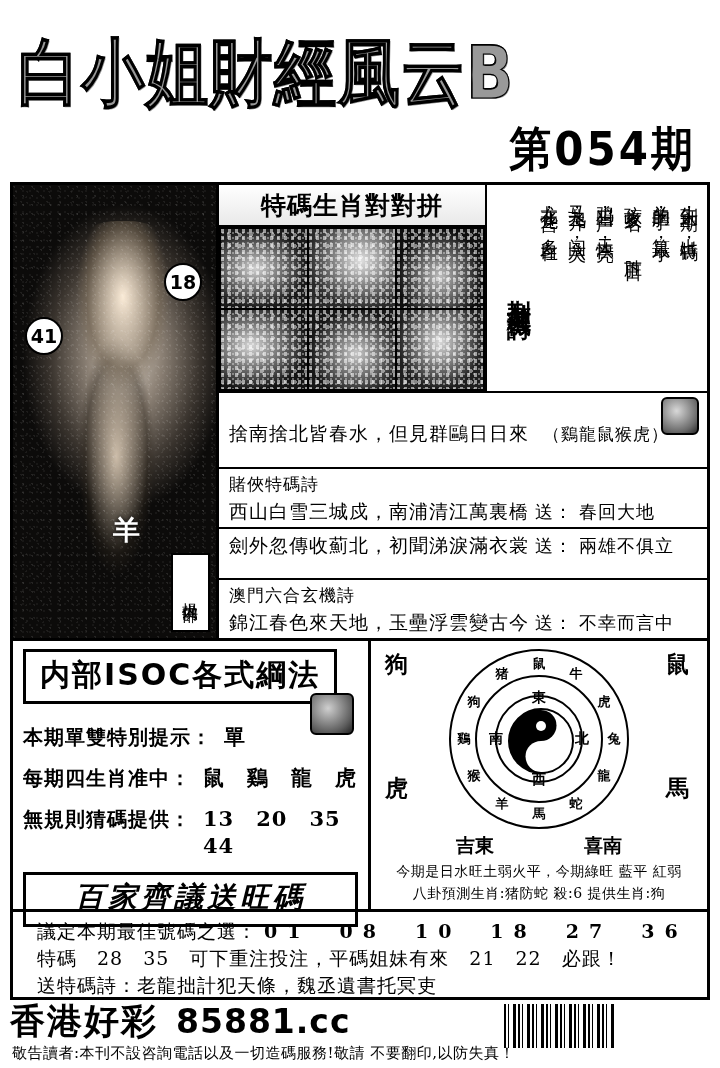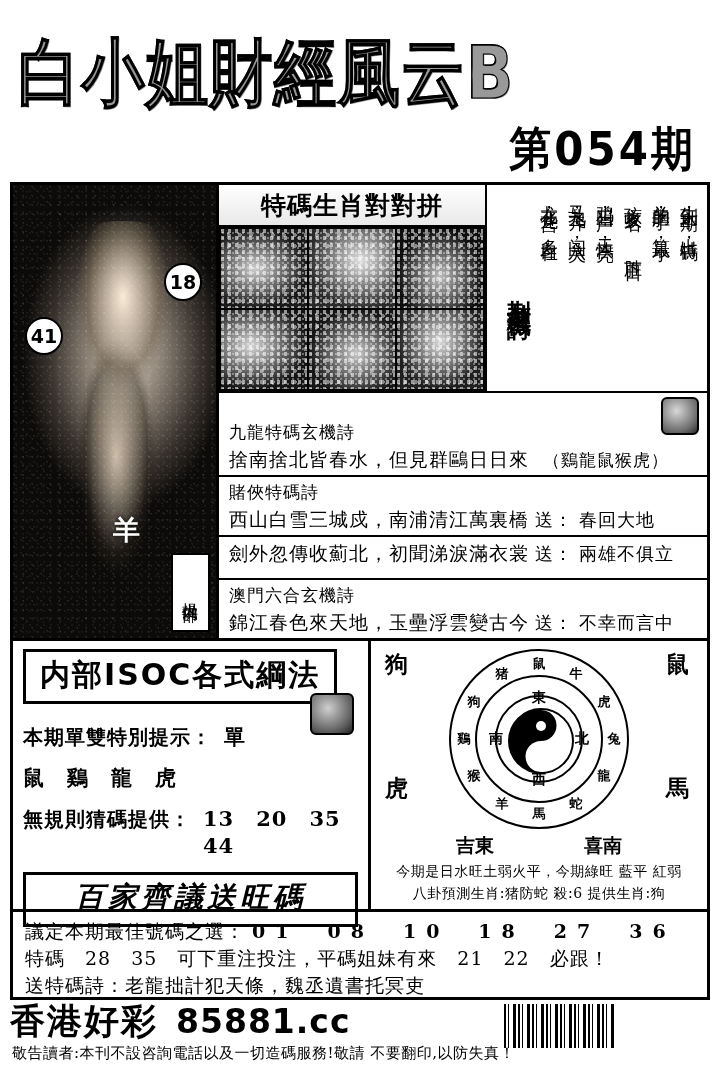--- a/index.html
+++ b/index.html
@@ -434,20 +434,21 @@
     text-align: center;
   }
   .nl1 { top: 222px; }
   .nl2 { top: 244px; }
 
   
   .lower-bottom {
     flex: 1;
     padding: 6px 12px 2px 12px;
     box-sizing: border-box;
+    margin-left: 12px;
   }
   .bline {
     font-size: 19px;
     letter-spacing: 1px;
     line-height: 27px;
     white-space: nowrap;
   }
   .bline .nums { letter-spacing: 10px; font-weight: bold; }
 
   
@@ -547,21 +548,20 @@
               <span>龙在龙宫，多自在</span>
             </div>
           </div>
 
         </div>
 
         <div class="verses">
 
           <div class="verse">
             <div class="stamp"></div>
-            <div class="verse-title">九龍特碼玄機詩</div>
             <div class="verse-body">
               <span>捨南捨北皆春水，但見群鷗日日來</span>
               <span class="paren">（鷄龍鼠猴虎）</span>
             </div>
           </div>
 
           <div class="verse">
             <div class="verse-title">賭俠特碼詩</div>
             <div class="verse-body">
               <span>西山白雪三城戍，南浦清江萬裏橋</span>
@@ -598,20 +598,21 @@
 
         <div class="lower-left">
           <div class="isoc-title">内部ISOC各式綱法</div>
           <div class="goat-stamp"></div>
 
           <div class="lrow">
             <span class="lab">本期單雙特別提示：</span>
             <span class="val-one">單</span>
           </div>
           <div class="lrow">
+            <span class="lab">每期四生肖准中：</span>
             <span class="val-one">鼠　鷄　龍　虎</span>
           </div>
           <div class="lrow">
             <span class="lab">無規則猜碼提供：</span>
             <span class="val-one">13　20　35　44</span>
           </div>
 
           <div class="banner">百家齊議送旺碼</div>
         </div>
 

